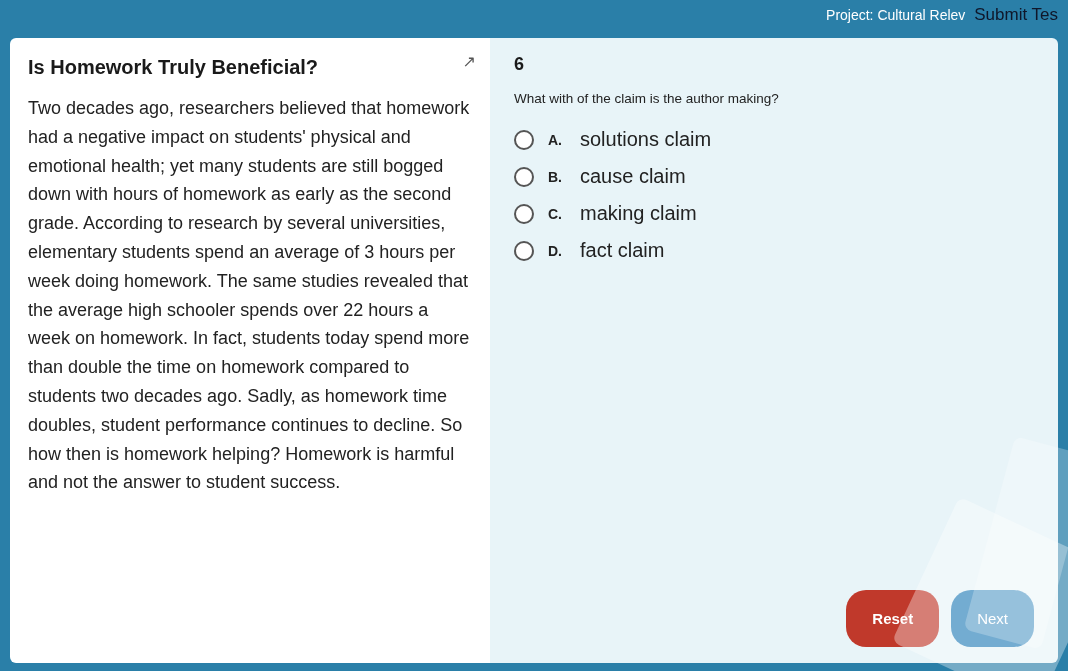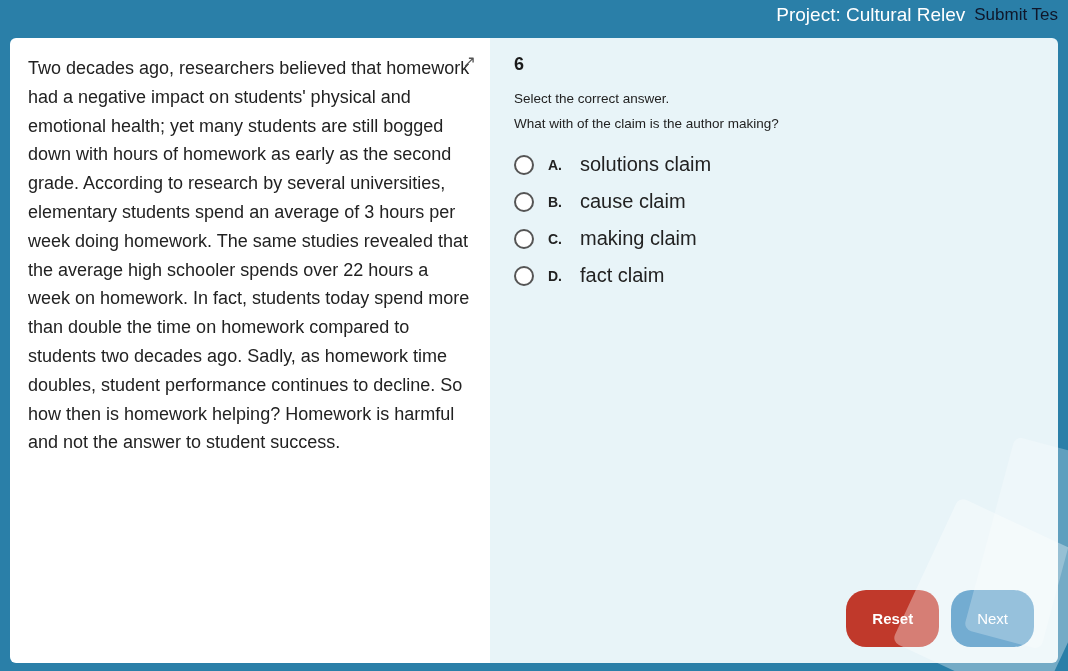--- a/index.html
+++ b/index.html
@@ -17,21 +17,21 @@
       background: #2a7fa8;
       height: 30px;
       display: flex;
       align-items: center;
       justify-content: flex-end;
       padding: 0 10px;
     }
 
     .top-bar-text {
       color: white;
-      font-size: 19px;
+      font-size: 14px;
     }
 
     .submit-btn-top {
       background: transparent;
       color: #0f172a;
       border: none;
       font-size: 17px;
       cursor: pointer;
       display: flex;
       align-items: center;
@@ -203,27 +203,27 @@
 
 <div class="top-bar">
   <span class="top-bar-text">Project: Cultural Relev</span>
   &nbsp;&nbsp;
   <button class="submit-btn-top">Submit Tes</button>
 </div>
 
 <div class="main-content">
 
   <div class="left-panel">
+    <div class="article-title">Is Homework Truly Beneficial?</div>
     <span class="expand-icon">↗</span>
     <div class="article-body">Two decades ago, researchers believed that homework had a negative impact on students' physical and emotional health; yet many students are still bogged down with hours of homework as early as the second grade. According to research by several universities, elementary students spend an average of 3 hours per week doing homework. The same studies revealed that the average high schooler spends over 22 hours a week on homework. In fact, students today spend more than double the time on homework compared to students two decades ago. Sadly, as homework time doubles, student performance continues to decline. So how then is homework helping? Homework is harmful and not the answer to student success.</div>
   </div>
 
   <div class="right-panel">
     <div class="question-number">6</div>
-    <div class="instruction">Select the correct answer.</div>
     <div class="question-sub">What with of the claim is the author making?</div>
 
     <div class="options-container">
 
     <div class="option-item">
           <div class="option-radio"></div>
           <span class="option-letter">A.</span>
           <span class="option-label">solutions claim</span>
         </div>
         <div class="option-item">

